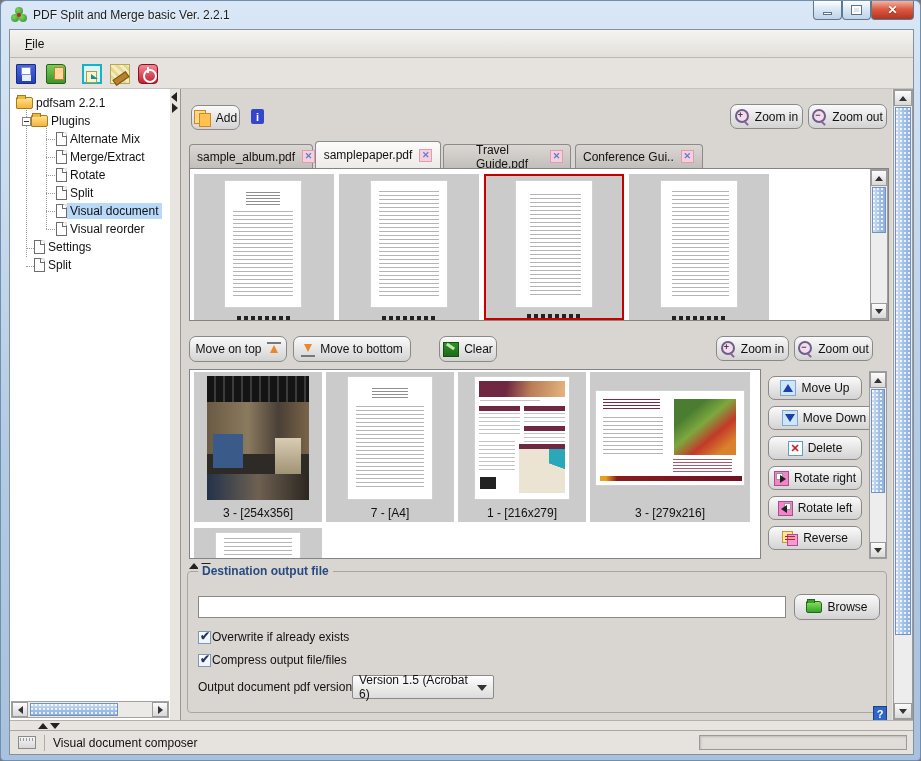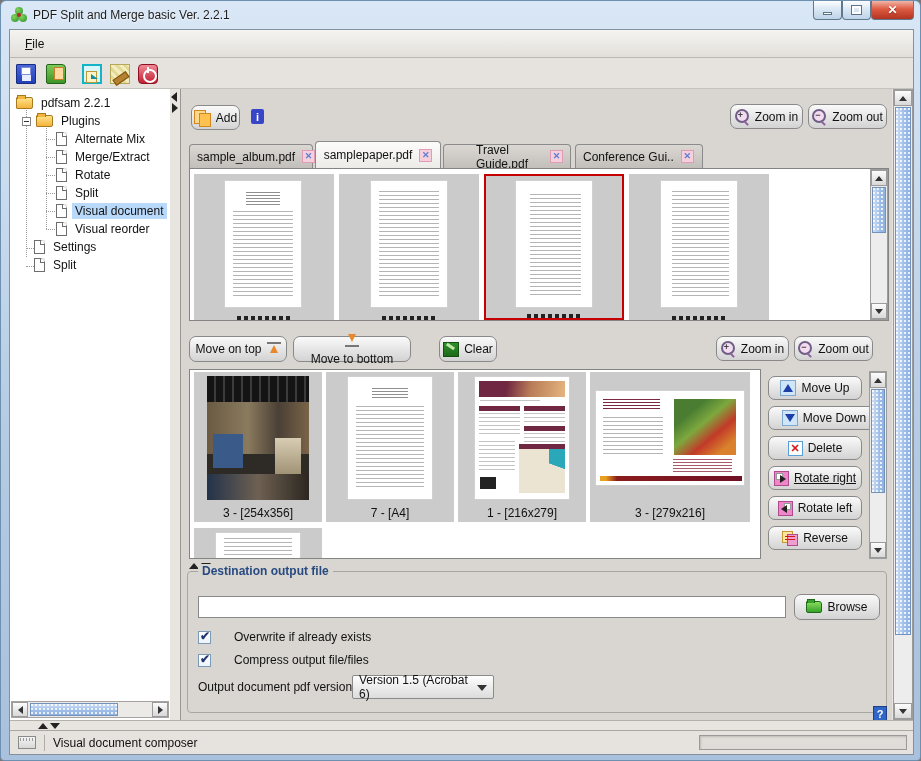--- a/index.html
+++ b/index.html
@@ -38,21 +38,21 @@
   .ic-win::before{content:"";position:absolute;left:2px;top:5px;width:9px;height:10px;background:#fdf3c6;border:1px solid #b99c3a;}
   .ic-win::after{content:"";position:absolute;right:2px;bottom:3px;width:0;height:0;border-top:5px solid transparent;border-left:7px solid #0e8fa3;}
   .ic-clean{background:repeating-linear-gradient(45deg,#f2ecbe 0 3px,#e3d992 3px 6px);border:1px solid #b3a75a;}
   .ic-clean::after{content:"";position:absolute;left:2px;bottom:1px;width:14px;height:5px;background:#b5802f;transform:rotate(-35deg);border:1px solid #7e5716;}
   .ic-exit{background:linear-gradient(#f08a96,#c41f33);border:1px solid #8e1020;border-radius:4px;}
   .ic-exit::before{content:"";position:absolute;left:4px;top:4px;width:10px;height:10px;border:2px solid #fff;border-radius:50%;}
   .ic-exit::after{content:"";position:absolute;left:8px;top:2px;width:2px;height:6px;background:#fff;}
   
   .content{position:absolute;left:0;top:59px;width:903px;height:631px;}
   .treepanel{position:absolute;left:0;top:0;width:160px;height:631px;background:#fff;overflow:hidden;}
-  .trow{position:absolute;height:18px;display:flex;align-items:center;gap:5px;white-space:nowrap;}
+  .trow{position:absolute;height:18px;display:flex;align-items:center;white-space:nowrap;}
   .tlabel{padding:1px 3px;}
   .tlabel.sel{background:#b9d9fb;}
   .guide{position:absolute;border-left:1px dotted #9a9a9a;width:0;}
   .stub{position:absolute;border-top:1px dotted #9a9a9a;height:0;}
   .expander{width:9px;height:9px;border:1px solid #848484;background:#fff;position:relative;flex:0 0 auto;}
   .expander::after{content:"";position:absolute;left:1px;top:3px;width:5px;height:1px;background:#333;}
   .fold{width:17px;height:12px;background:linear-gradient(#ffe28a,#f2b53d);border:1px solid #a77a1e;border-radius:1px 2px 2px 1px;position:relative;flex:0 0 auto;}
   .fold::before{content:"";position:absolute;left:0;top:-3px;width:7px;height:3px;background:#f2b53d;border:1px solid #a77a1e;border-bottom:none;}
   .pageico{width:11px;height:14px;background:#fff;border:1px solid #6d6d6d;position:relative;flex:0 0 auto;}
   .pageico::after{content:"";position:absolute;right:-1px;top:-1px;border-left:4px solid transparent;border-top:4px solid #e8e5e0;box-shadow:-1px 1px 0 #6d6d6d;}
@@ -131,21 +131,21 @@
   .tri.sm-d{border-left:4px solid transparent;border-right:4px solid transparent;border-top:5px solid #333;}
   .tri.sm-l{border-top:4px solid transparent;border-bottom:4px solid transparent;border-right:5px solid #333;}
   .tri.sm-r{border-top:4px solid transparent;border-bottom:4px solid transparent;border-left:5px solid #333;}
   
   .composer{position:absolute;left:8px;top:280px;width:572px;height:190px;background:#fff;border:1px solid #848484;overflow:hidden;}
   .plabel{position:absolute;left:0;right:0;bottom:2px;text-align:center;font-size:12px;color:#111;}
   
   .group{position:absolute;left:6px;top:482px;width:700px;height:142px;border:1px solid #a9a6a1;border-radius:4px;}
   .gtitle{position:absolute;left:10px;top:-8px;background:#d9d6d1;padding:0 4px;font-weight:bold;color:#274a80;}
   .field{position:absolute;background:#fff;border:1px solid #8a8a8a;}
-  .cb{position:absolute;display:flex;align-items:center;gap:23px;}
+  .cb{position:absolute;display:flex;align-items:center;gap:1px;}
   .cbbox{width:13px;height:13px;border:1px solid #7a9ab8;background:linear-gradient(#fff,#edf3f9);position:relative;flex:0 0 auto;}
   .cbbox.checked::after{content:"✔";position:absolute;left:1px;top:-3px;font-size:12px;font-weight:bold;color:#23356e;}
   .combo{position:absolute;display:flex;align-items:center;background:linear-gradient(#fefefe,#dcdcdc);border:1px solid #8a8a8a;border-radius:2px;padding:0 22px 0 6px;}
   .combo::after{content:"";position:absolute;right:6px;top:9px;border-left:5px solid transparent;border-right:5px solid transparent;border-top:6px solid #333;}
   .helpbox{position:absolute;width:14px;height:15px;background:#2f66c8;color:#fff;font-weight:bold;font-size:11px;text-align:center;line-height:15px;border:1px solid #1c3f86;}
   
   .hsplit{position:absolute;left:0;top:690px;width:903px;height:10px;background:#e8e5e0;border-top:1px solid #b5b2ad;}
   .statusbar{position:absolute;left:0;top:700px;width:903px;height:24px;background:#e6e3de;border-top:1px solid #aaa7a2;display:flex;align-items:center;}
   .stico{width:18px;height:13px;border:1px solid #8a8a8a;background:linear-gradient(#f4f4f4,#d8d8d8);margin:0 8px 0 8px;position:relative;}
   .stico::before{content:"";position:absolute;left:1px;top:1px;right:1px;height:3px;background:repeating-linear-gradient(90deg,#9a9a9a 0 1px,transparent 1px 3px);}
@@ -350,21 +350,21 @@
             <div class="arr" style="bottom:0;">
                 <span class="tri sm-d"></span>
               </div>
           </div>
         </div>
 
         <div class="btn" style="left:8px;top:247px;width:98px;height:26px;">
           <span class="lbl">Move on top</span>
           <span class="ic-top"></span>
         </div>
-        <div class="btn" style="left:112px;top:247px;width:118px;height:26px;flex-direction:column;">
+        <div class="btn" style="left:112px;top:247px;width:118px;height:26px;">
           <span class="ic-bottom"></span>
           <span class="lbl">Move to bottom</span>
         </div>
         <div class="btn" style="left:258px;top:247px;width:58px;height:26px;">
           <span class="ic-clear"></span>
           <span class="lbl">Clear</span>
         </div>
         <div class="btn" style="left:535px;top:247px;width:73px;height:25px;">
           <span class="mag">
               <span class="pm">+</span>
@@ -440,21 +440,21 @@
             <span class="lbl">Move Up</span>
         </div>
         <div class="btn" style="left:587px;top:317px;width:112px;height:24px;">
           <span class="ic-down"></span>
             <span class="lbl">Move Down</span>
         </div>
         <div class="btn" style="left:587px;top:347px;width:94px;height:24px;">
           <span class="ic-del">✕</span>
             <span class="lbl">Delete</span>
         </div>
-        <div class="btn" style="left:587px;top:377px;width:94px;height:24px;text-decoration:underline;">
+        <div class="btn" style="left:587px;top:377px;width:94px;height:24px;">
           <span class="ic-rr"></span>
             <span class="lbl">Rotate right</span>
         </div>
         <div class="btn" style="left:587px;top:407px;width:94px;height:24px;">
           <span class="ic-rl"></span>
             <span class="lbl">Rotate left</span>
         </div>
         <div class="btn" style="left:587px;top:437px;width:94px;height:24px;">
           <span class="ic-rev">
               <i></i>

